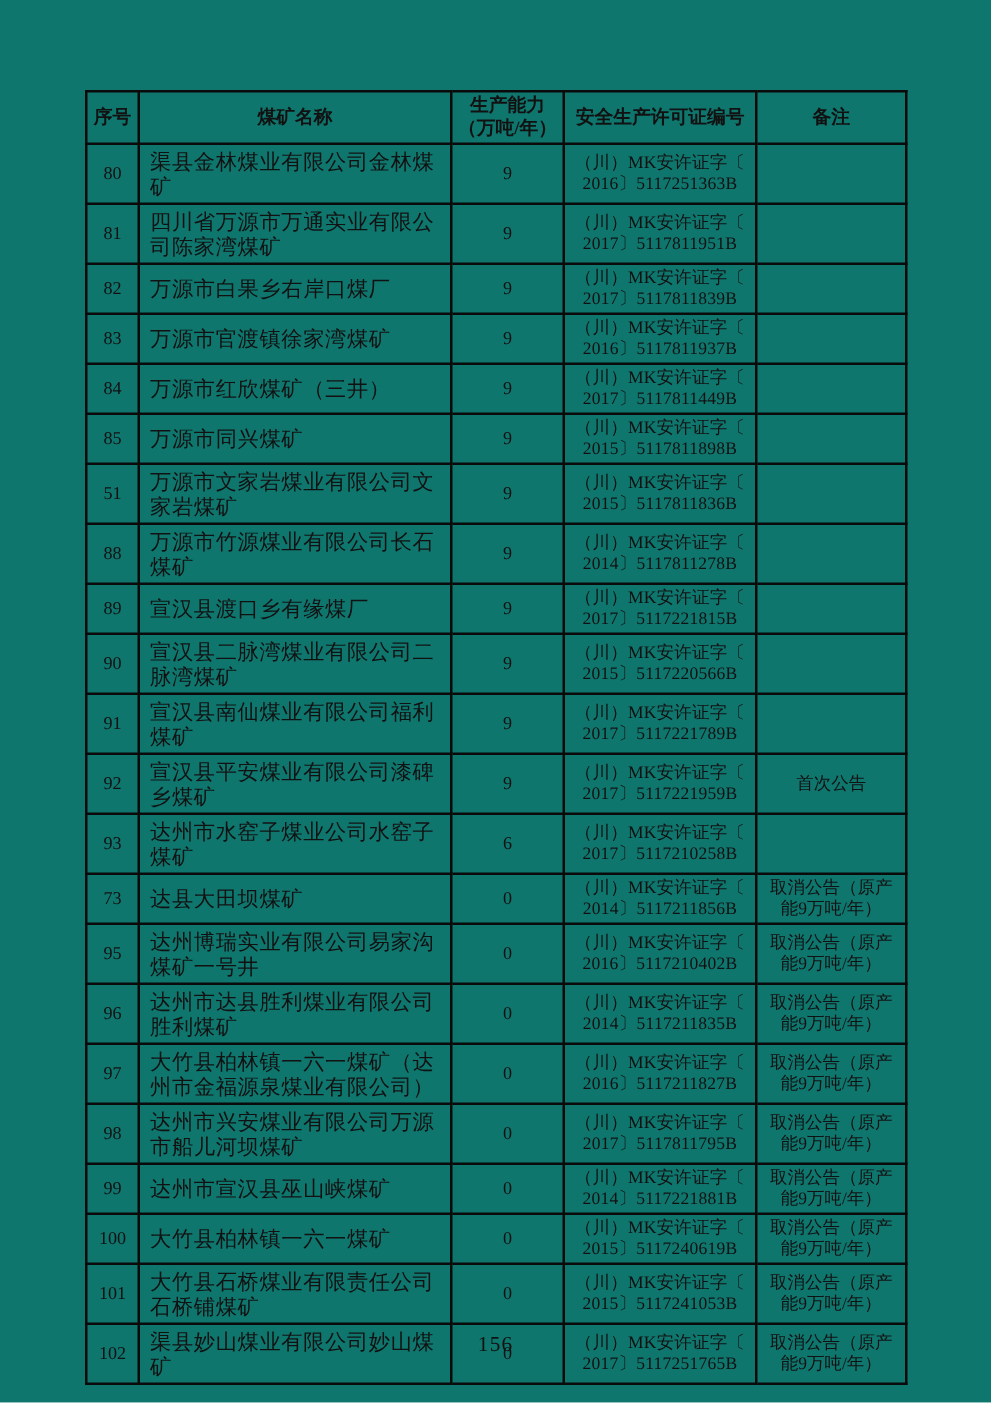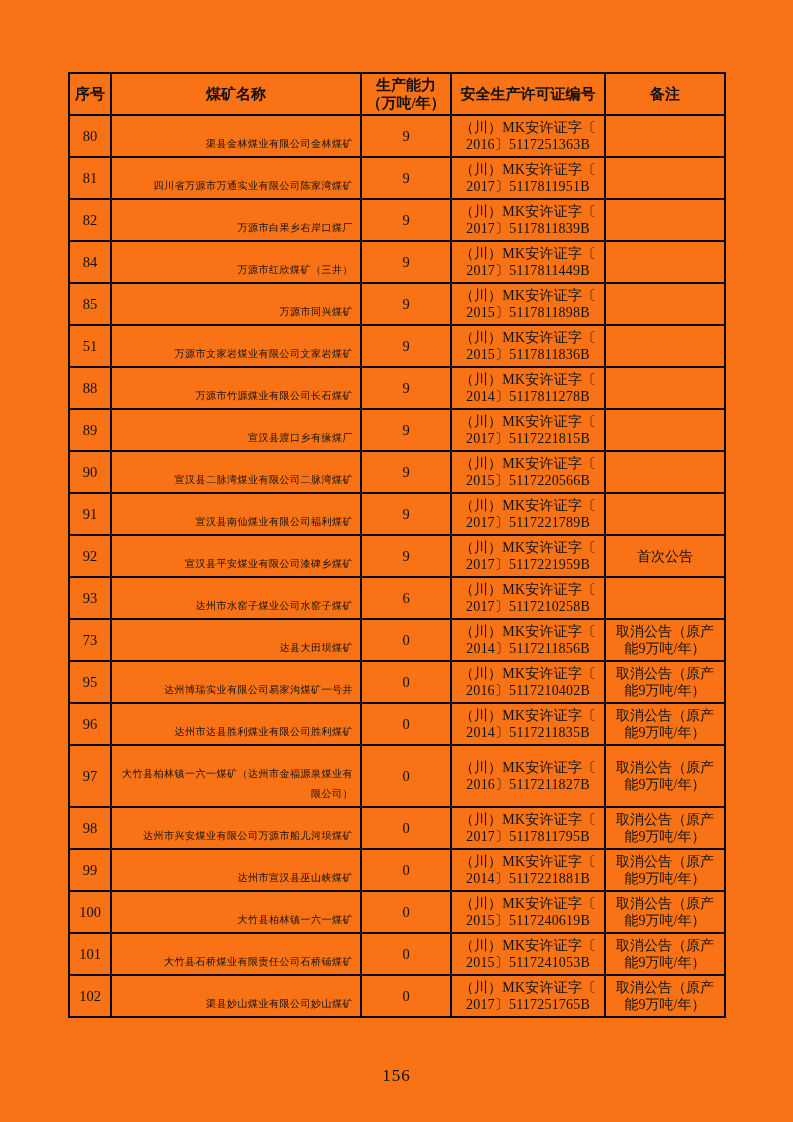--- a/index.html
+++ b/index.html
@@ -10,21 +10,21 @@
   body {
     width: 793px;
     height: 1122px;
     position: relative;
     font-family: "Liberation Serif", "DejaVu Serif", serif;
     color: #111111;
   }
   .page {
     position: absolute;
     inset: 0;
-    background: #f97316;
+    background: #0f766e;
   }
   table.mine-table {
     position: absolute;
     left: 68px;
     top: 72px;
     width: 656px;
     border-collapse: collapse;
     table-layout: fixed;
   }
   table.mine-table th,
@@ -42,24 +42,24 @@
     white-space: pre-line;
     height: 35px;
   }
   td.col-seq {
     text-align: center;
     font-size: 14.5px;
     line-height: 18px;
     padding: 2px 1px;
   }
   td.col-name {
-    text-align: right;
-    font-size: 10px;
+    text-align: left;
+    font-size: 17px;
     line-height: 20px;
-    padding: 18px 7px 2px 8px;
+    padding: 4px 7px 2px 8px;
     letter-spacing: 0.5px;
   }
   td.col-capacity {
     text-align: center;
     font-size: 14.5px;
     line-height: 17px;
     padding: 2px 2px;
   }
   td.col-cert {
     text-align: center;
@@ -131,20 +131,28 @@
         </tr>
         <tr class="data-row">
           <td class="col-seq">82</td>
           <td class="col-name">万源市白果乡右岸口煤厂</td>
           <td class="col-capacity">9</td>
           <td class="col-cert">（川）MK安许证字〔
 2017〕5117811839B</td>
           <td class="col-remark"></td>
         </tr>
         <tr class="data-row">
+          <td class="col-seq">83</td>
+          <td class="col-name">万源市官渡镇徐家湾煤矿</td>
+          <td class="col-capacity">9</td>
+          <td class="col-cert">（川）MK安许证字〔
+2016〕5117811937B</td>
+          <td class="col-remark"></td>
+        </tr>
+        <tr class="data-row">
           <td class="col-seq">84</td>
           <td class="col-name">万源市红欣煤矿（三井）</td>
           <td class="col-capacity">9</td>
           <td class="col-cert">（川）MK安许证字〔
 2017〕5117811449B</td>
           <td class="col-remark"></td>
         </tr>
         <tr class="data-row">
           <td class="col-seq">85</td>
           <td class="col-name">万源市同兴煤矿</td>

